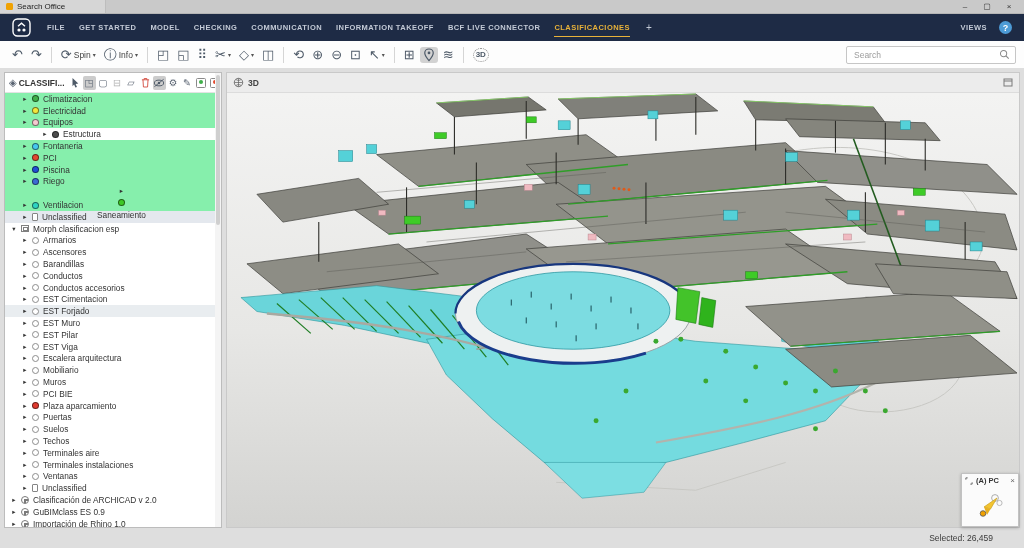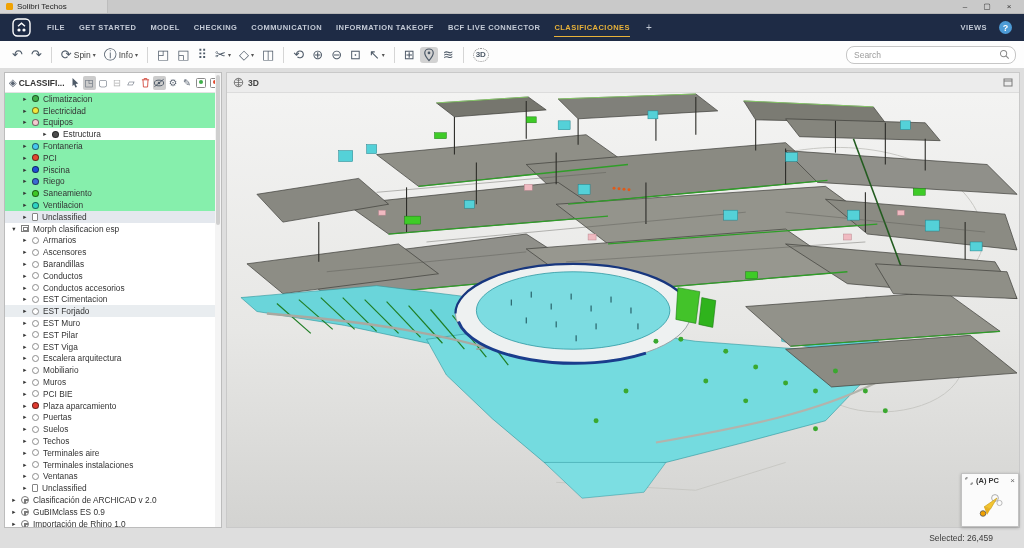--- a/index.html
+++ b/index.html
@@ -25,21 +25,21 @@
   
   .toolbar{height:27px;background:#fdfdfd;border-bottom:1px solid #c9c9c9;display:flex;align-items:center;padding:0 8px;}
   .toolbar-groups{display:flex;align-items:center;}
   .tb-btn{display:flex;align-items:center;gap:2px;padding:1px 3px;border-radius:3px;color:#4e5a68;margin:0 1px;}
   .tb-btn.sel{background:#d2d2d2;}
   .tb-glyph{font-size:13px;line-height:15px;display:flex;align-items:center;}
   .tb-3d{font-size:8px;font-weight:bold;border:1px dotted #8a8a8a;border-radius:50%;padding:2px 2px;line-height:8px;}
   .tb-label{font-size:8.5px;color:#444;}
   .tb-caret{font-size:6px;color:#555;}
   .tb-sep{width:1px;height:16px;background:#d5d5d5;margin:0 5px;display:inline-block;}
-  .search-wrap{margin-left:auto;display:flex;align-items:center;border:1px solid #c6c6c6;border-radius:8px;height:16px;width:158px;padding:0 5px;background:#fff;}
+  .search-wrap{margin-left:auto;display:flex;align-items:center;border:1px solid #c6c6c6;border-radius:2px;height:16px;width:158px;padding:0 5px;background:#fff;}
   .search-input{border:0;outline:0;flex:1;font-size:8.5px;color:#333;background:transparent;font-family:"Liberation Sans",sans-serif;}
   .search-input::placeholder{color:#9c9c9c;}
   
   .main{position:absolute;top:68px;left:0;right:0;bottom:0;background:#dedede;}
   
   .left-panel{position:absolute;left:4px;top:4px;width:218px;bottom:20px;background:#fff;border:1px solid #bcbcbc;display:flex;flex-direction:column;overflow:hidden;box-sizing:border-box;}
   .panel-header{height:19px;display:flex;align-items:center;padding:0 2px;border-bottom:1px solid #e3e3e3;gap:1px;flex:none;}
   .panel-title{font-size:8.5px;font-weight:bold;color:#333;margin:0 3px 0 1px;white-space:nowrap;}
   .tag-glyph{color:#5a6472;font-size:10px;margin-left:2px;}
   .ph-btn{display:flex;align-items:center;justify-content:center;min-width:13px;height:14px;border-radius:2px;color:#5a6472;font-size:9.5px;line-height:14px;}
@@ -77,21 +77,21 @@
   .pc-body{display:flex;align-items:center;justify-content:center;height:38px;}
   
   .status{position:absolute;right:31px;bottom:5px;font-size:8.5px;color:#3a3a3a;}
 </style>
 </head>
 <body>
 
 <div class="titlebar">
   <div class="app-tab">
     <span class="app-ico"></span>
-    <span>Solibri Techos</span>
+    <span>Search Office</span>
   </div>
   <div class="win-controls">
     <span>–</span>
     <span>▢</span>
     <span>×</span>
   </div>
 </div>
 
 <div class="navbar">
   <span class="logo">
@@ -301,21 +301,21 @@
         <div class="tree-row bg-group" style="padding-left: 17px;">
           <span class="arrow">▸</span>
           <span class="dot" style="background: rgb(33, 80, 214);"></span>
           <span class="tree-label">Piscina</span>
         </div>
         <div class="tree-row bg-group" style="padding-left: 17px;">
           <span class="arrow">▸</span>
           <span class="dot" style="background: rgb(60, 106, 212);"></span>
           <span class="tree-label">Riego</span>
         </div>
-        <div class="tree-row bg-group" style="padding-left: 17px;">
+        <div class="tree-row bg-group" style="padding-left: 17px; flex-direction: column;">
           <span class="arrow">▸</span>
           <span class="dot" style="background: rgb(62, 200, 39);"></span>
           <span class="tree-label">Saneamiento</span>
         </div>
         <div class="tree-row bg-group" style="padding-left: 17px;">
           <span class="arrow">▸</span>
           <span class="dot" style="background: rgb(46, 211, 194);"></span>
           <span class="tree-label">Ventilacion</span>
         </div>
         <div class="tree-row bg-light" style="padding-left: 17px;">

